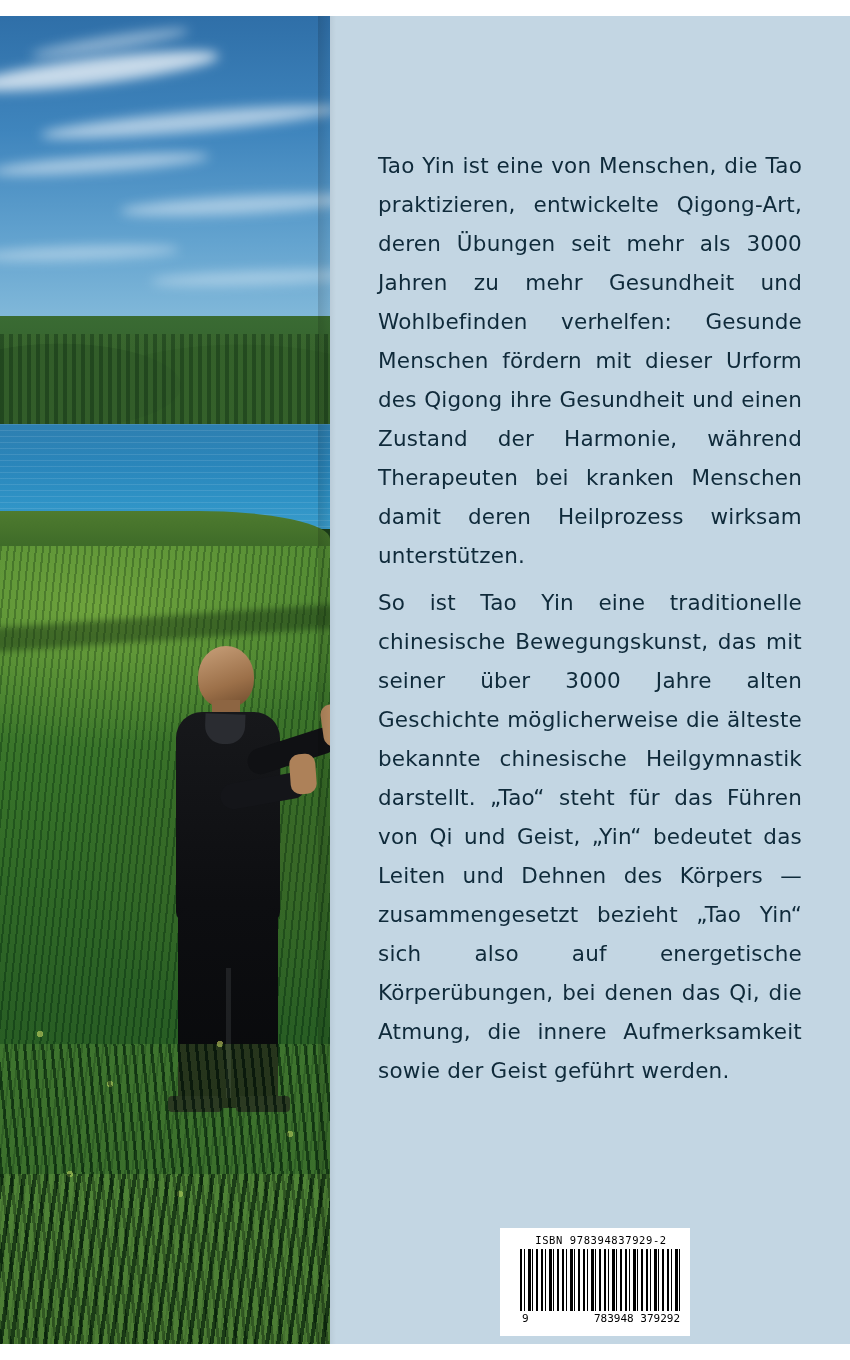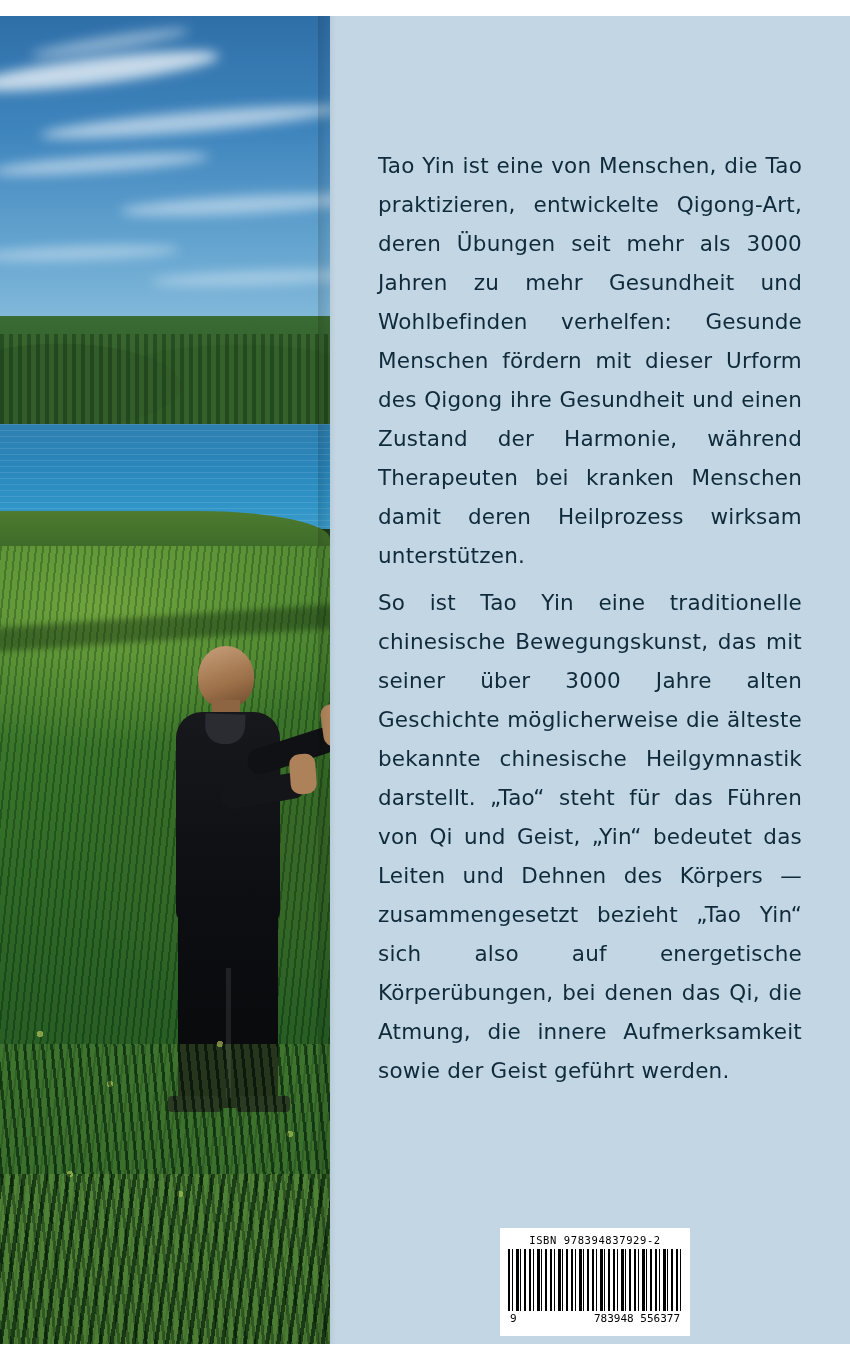--- a/index.html
+++ b/index.html
@@ -235,21 +235,21 @@
   .blurb p + p { margin-top: 8px; }
 
   
   .isbn-box {
     position: absolute;
     left: 500px;
     top: 1212px;
     width: 190px;
     height: 108px;
     background: #ffffff;
-    padding: 6px 8px 4px 8px;
+    padding: 6px 8px 4px 20px;
     box-sizing: border-box;
   }
   .isbn-text {
     font-family: "DejaVu Sans Mono", monospace;
     font-size: 10.5px;
     letter-spacing: 0.6px;
     color: #000;
     text-align: center;
     margin-bottom: 3px;
   }
@@ -318,18 +318,18 @@
     <div class="blurb">
       <p>Tao Yin ist eine von Menschen, die Tao praktizieren, entwickelte Qigong-Art, deren Übungen seit mehr als 3000 Jahren zu mehr Gesundheit und Wohlbefinden verhelfen: Gesunde Menschen fördern mit dieser Urform des Qigong ihre Gesundheit und einen Zustand der Harmonie, während Therapeuten bei kranken Menschen damit deren Heilprozess wirksam unterstützen.</p>
       <p>So ist Tao Yin eine traditionelle chinesische Bewegungskunst, das mit seiner über 3000 Jahre alten Geschichte möglicherweise die älteste bekannte chinesische Heilgymnastik darstellt. „Tao“ steht für das Führen von Qi und Geist, „Yin“ bedeutet das Leiten und Dehnen des Körpers — zusammengesetzt bezieht „Tao Yin“ sich also auf energetische Körperübungen, bei denen das Qi, die Atmung, die innere Aufmerksamkeit sowie der Geist geführt werden.</p>
     </div>
 
     <div class="isbn-box">
       <div class="isbn-text">ISBN 978394837929-2</div>
       <div class="barcode"></div>
       <div class="barcode-digits">
         <span>9</span>
-        <span>783948 556377</span>
+        <span>783948 379292</span>
       </div>
     </div>
 
   </div>
 </div>
 
 </body></html>

